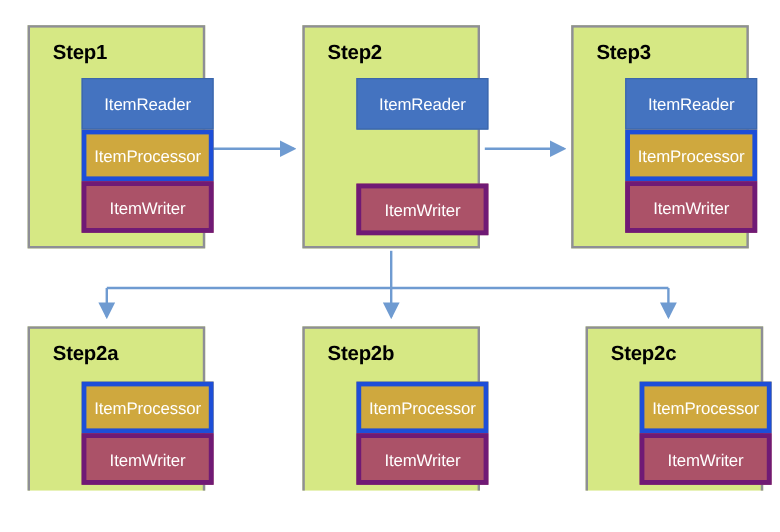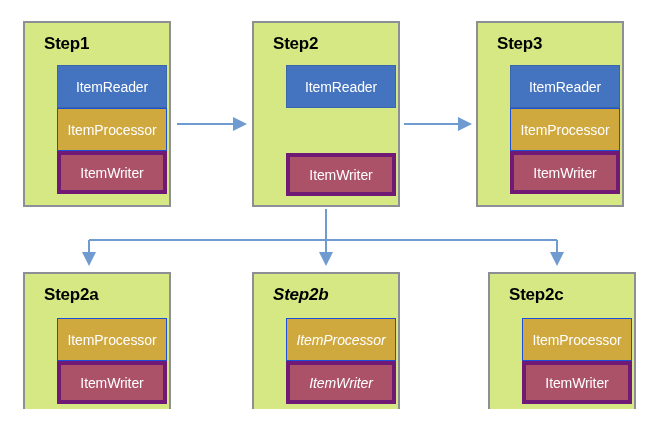--- a/index.html
+++ b/index.html
@@ -36,35 +36,35 @@
     left: 19px;
     top: 11px;
     font-size: 17px;
     font-weight: bold;
     color: #000000;
     letter-spacing: -0.2px;
     white-space: nowrap;
   }
   .bars {
     position: absolute;
-    left: 17px;
+    left: 28px;
     padding-left: 15px;
   }
   .bar {
     box-sizing: border-box;
     display: flex;
     align-items: center;
     justify-content: center;
     font-size: 14px;
     color: #ffffff;
     white-space: nowrap;
     letter-spacing: -0.1px;
   }
   .bar.reader   { background: #4473c0; border: 1px solid #3b66ab; }
-  .bar.processor{ background: #cfa83e; border: 1px solid #1d4ed8; }
+  .bar.processor{ background: #cfa83e; border: 4px solid #1d4ed8; }
   .bar.writer   { background: #ab5268; border: 4px solid #701a75; }
   .bar.spacer   { background: transparent; border: none; }
 </style>
 </head>
 <body>
 
 <div id="canvas">
 
   <svg class="connectors" viewBox="0 0 650 443" xmlns="http://www.w3.org/2000/svg">
     <defs>
@@ -116,21 +116,21 @@
   </div>
 
   <div class="step-box" style="left:23px; top:272px; width:148px; height:153px;">
     <div class="step-title">Step2a</div>
     <div class="bars" style="top:44px; width:110px;">
       <div class="bar processor" style="height:43px;">ItemProcessor</div>
       <div class="bar writer" style="height:43px;">ItemWriter</div>
     </div>
   </div>
 
-  <div class="step-box" style="left:252px; top:272px; width:148px; height:153px;font-style:italic;">
+  <div class="step-box" style="left:252px; top:272px; width:148px; height:153px;">
     <div class="step-title">Step2b</div>
     <div class="bars" style="top:44px; width:110px;">
       <div class="bar processor" style="height:43px;">ItemProcessor</div>
       <div class="bar writer" style="height:43px;">ItemWriter</div>
     </div>
   </div>
 
   <div class="step-box" style="left:476px; top:272px; width:148px; height:153px;margin-left:12px;">
     <div class="step-title">Step2c</div>
     <div class="bars" style="top:44px; width:110px;">

